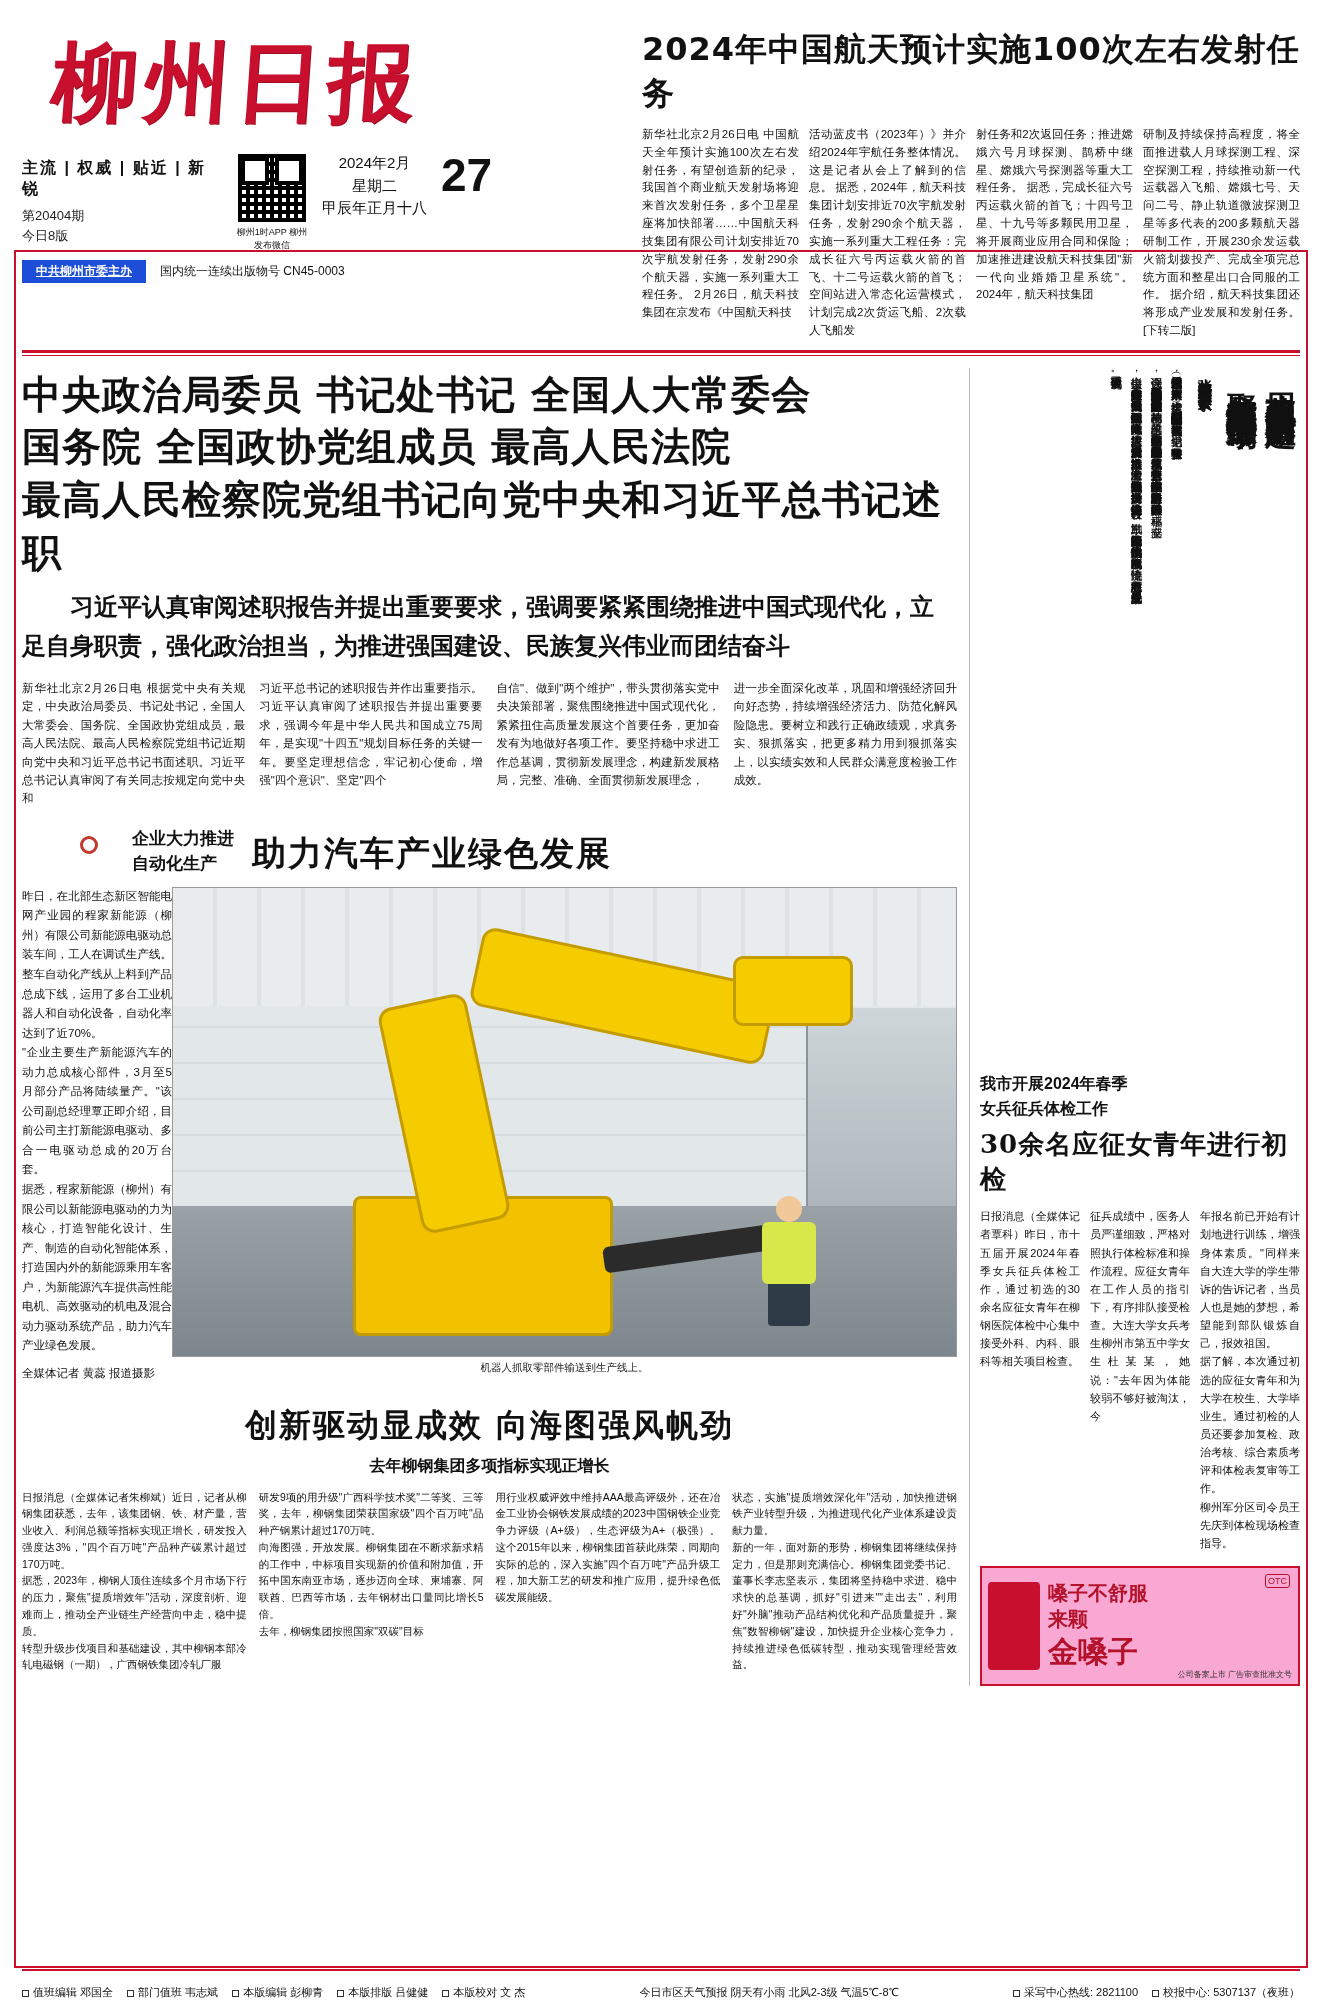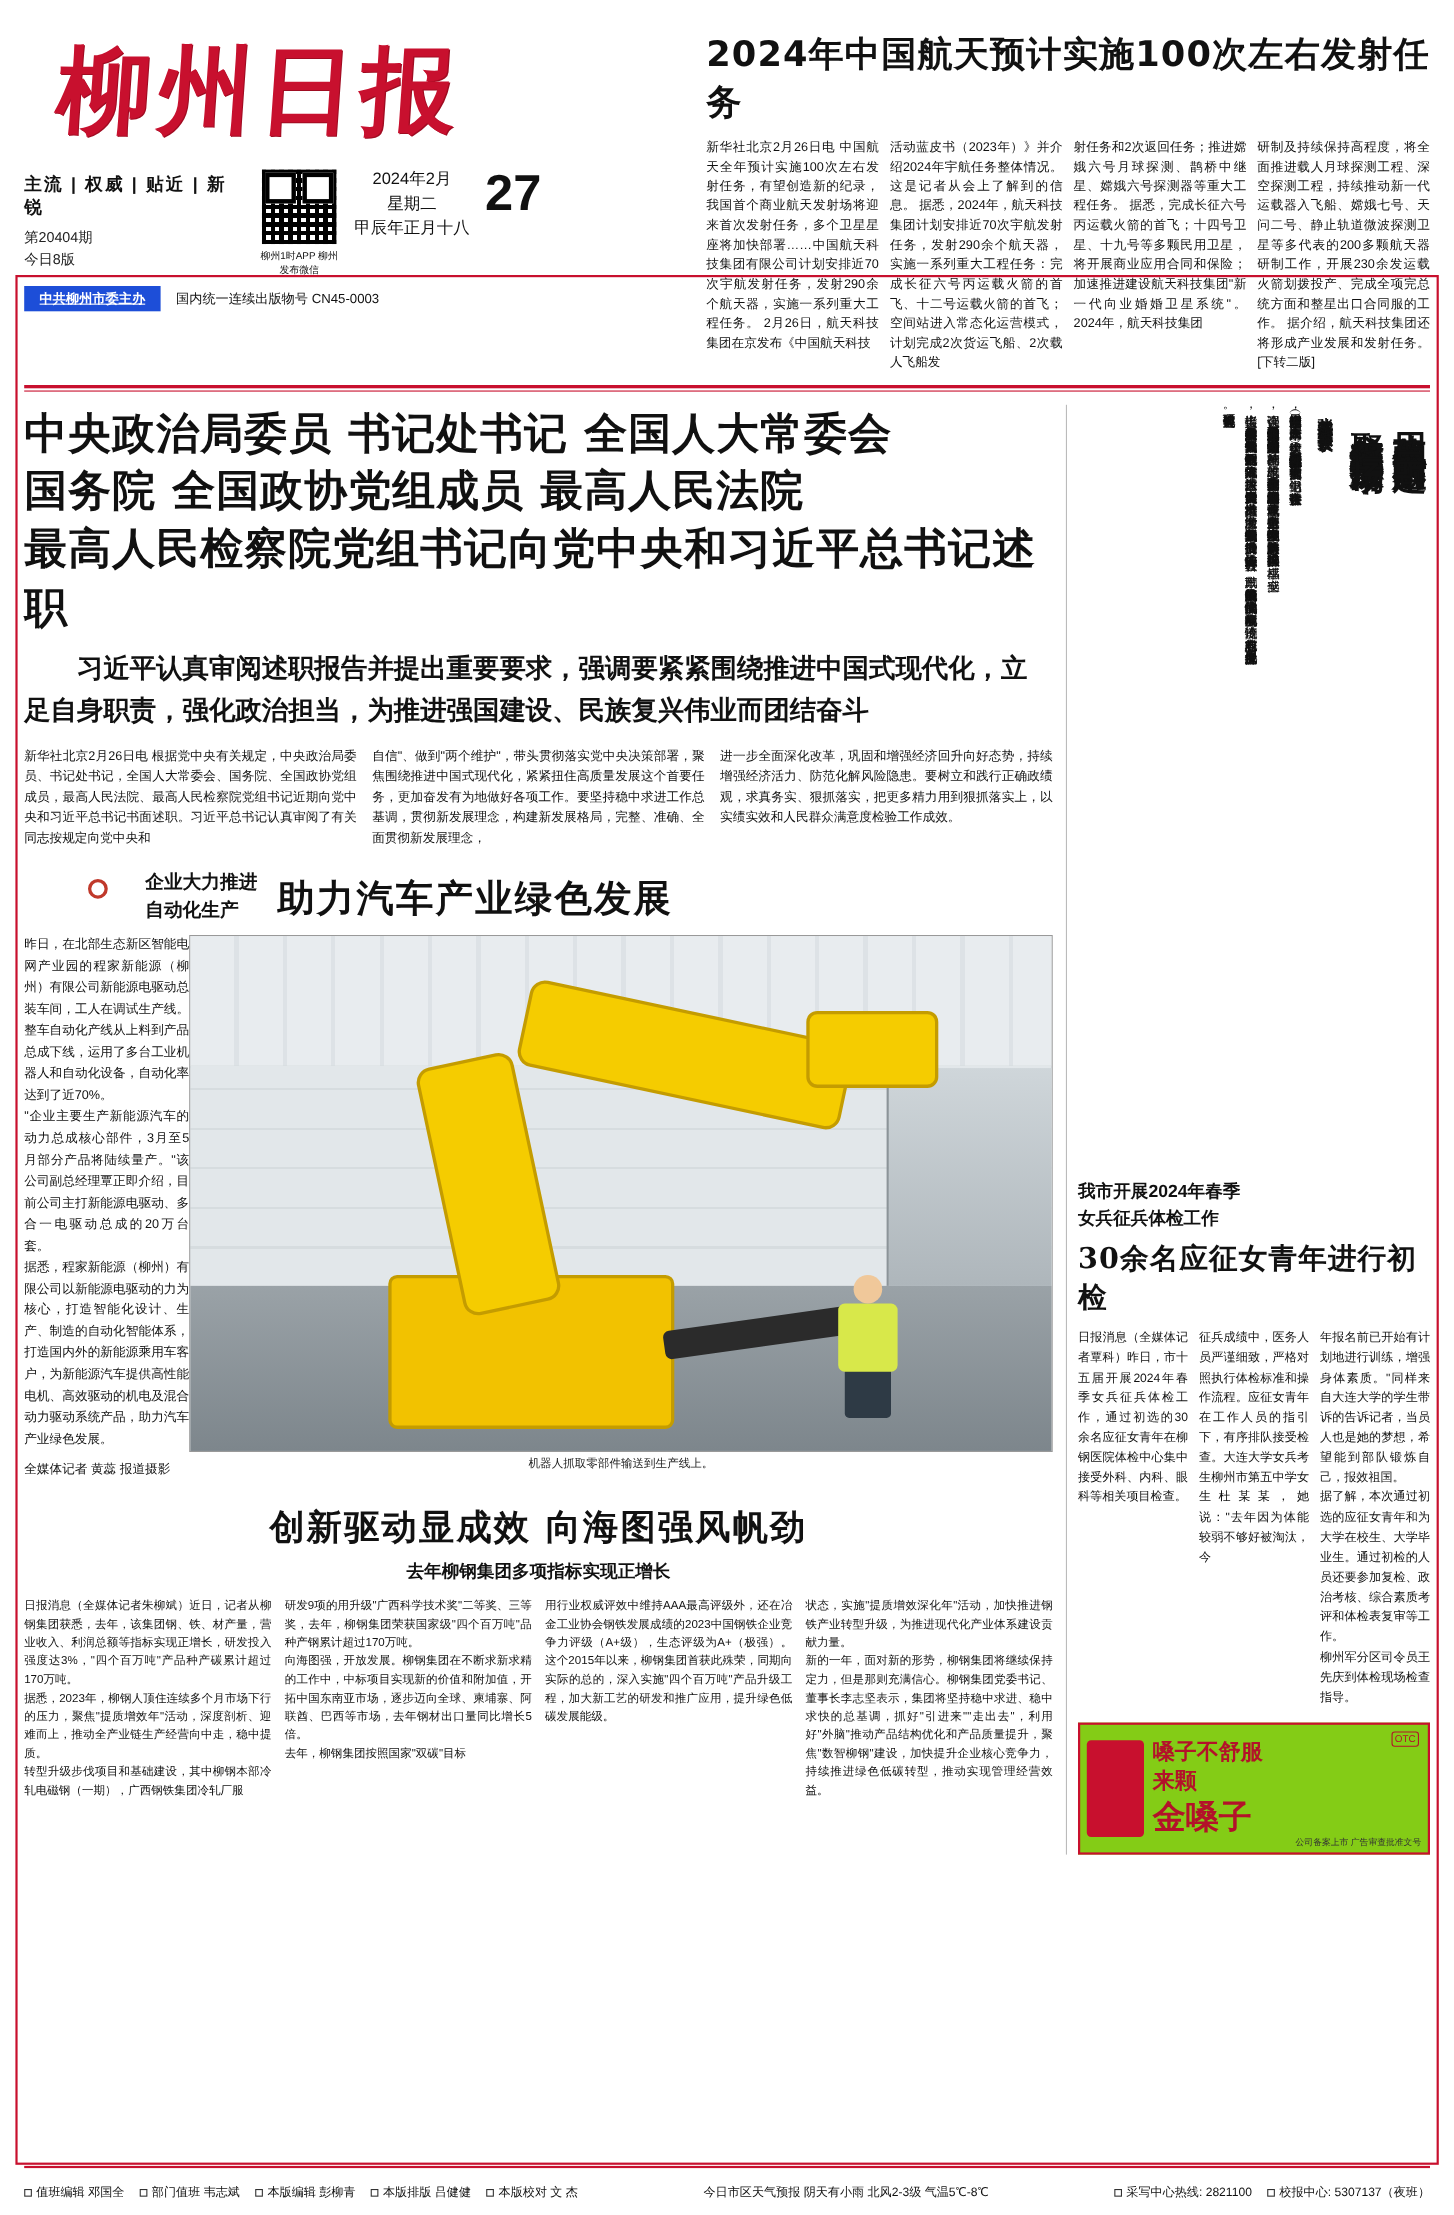--- a/index.html
+++ b/index.html
@@ -165,21 +165,21 @@
   .bl-sub { text-align:center; font-size:16px; font-weight:bold; margin-top:8px;}
   .bl-cols { display:flex; gap:12px; margin-top:12px; font-size:10.5px; line-height:1.6; text-align:justify;}
   .bl-cols .col{flex:1;}
 
   
   .rc-kicker { font-size:16px; font-weight:bold; line-height:1.55; margin-top:14px;}
   .rc-title { font-size:26px; font-weight:bold; font-family:"DejaVu Serif",serif; margin-top:6px; letter-spacing:1px;}
   .rc-cols { display:flex; gap:10px; margin-top:10px; font-size:11px; line-height:1.65; text-align:justify;}
   .rc-cols .col{flex:1;}
 
-  .ad { margin-top:14px; border:2px solid #c8102e; background:#84cc16; height:120px; display:flex; align-items:center; padding:6px; gap:8px; position:relative;}
+  .ad { margin-top:14px; border:2px solid #c8102e; background:#f9a8d4; height:120px; display:flex; align-items:center; padding:6px; gap:8px; position:relative;}
   .ad-box{width:52px;height:88px;background:#c8102e;border-radius:4px;}
   .ad-text{font-size:20px;font-weight:bold;color:#b3122a;line-height:1.3;}
   .ad-brand{font-size:30px;font-weight:bold;color:#b3122a;}
   .ad-note{position:absolute;right:6px;bottom:4px;font-size:8px;color:#333;}
 
   
   .footer { position:absolute; left:22px; right:22px; bottom:14px; }
   .footer-rule{height:2px;background:#c8102e;}
   .footer-row{display:flex; justify-content:space-between; font-size:11px; padding-top:14px; color:#111;}
   .footer-row .grp{display:flex; gap:14px;}
@@ -248,20 +248,22 @@
 
       <div class="headline-main">
         <div>中央政治局委员 书记处书记 全国人大常委会</div>
         <div>国务院 全国政协党组成员 最高人民法院</div>
         <div>最高人民检察院党组书记向党中央和习近平总书记述职</div>
       </div>
       <div class="subhead-main">习近平认真审阅述职报告并提出重要要求，强调要紧紧围绕推进中国式现代化，立足自身职责，强化政治担当，为推进强国建设、民族复兴伟业而团结奋斗</div>
 
       <div class="cols4">
         <div class="col">新华社北京2月26日电 根据党中央有关规定，中央政治局委员、书记处书记，全国人大常委会、国务院、全国政协党组成员，最高人民法院、最高人民检察院党组书记近期向党中央和习近平总书记书面述职。习近平总书记认真审阅了有关同志按规定向党中央和</div>
+        <div class="col">习近平总书记的述职报告并作出重要指示。
+习近平认真审阅了述职报告并提出重要要求，强调今年是中华人民共和国成立75周年，是实现"十四五"规划目标任务的关键一年。要坚定理想信念，牢记初心使命，增强"四个意识"、坚定"四个</div>
         <div class="col">自信"、做到"两个维护"，带头贯彻落实党中央决策部署，聚焦围绕推进中国式现代化，紧紧扭住高质量发展这个首要任务，更加奋发有为地做好各项工作。要坚持稳中求进工作总基调，贯彻新发展理念，构建新发展格局，完整、准确、全面贯彻新发展理念，</div>
         <div class="col">进一步全面深化改革，巩固和增强经济回升向好态势，持续增强经济活力、防范化解风险隐患。要树立和践行正确政绩观，求真务实、狠抓落实，把更多精力用到狠抓落实上，以实绩实效和人民群众满意度检验工作成效。</div>
       </div>
 
       <div class="feature">
         <div class="deco"></div>
         <div class="feat-head">
           <div class="feat-kicker" style="white-space:pre-line;">企业大力推进
 自动化生产</div>
           <div class="feat-title">助力汽车产业绿色发展</div>

